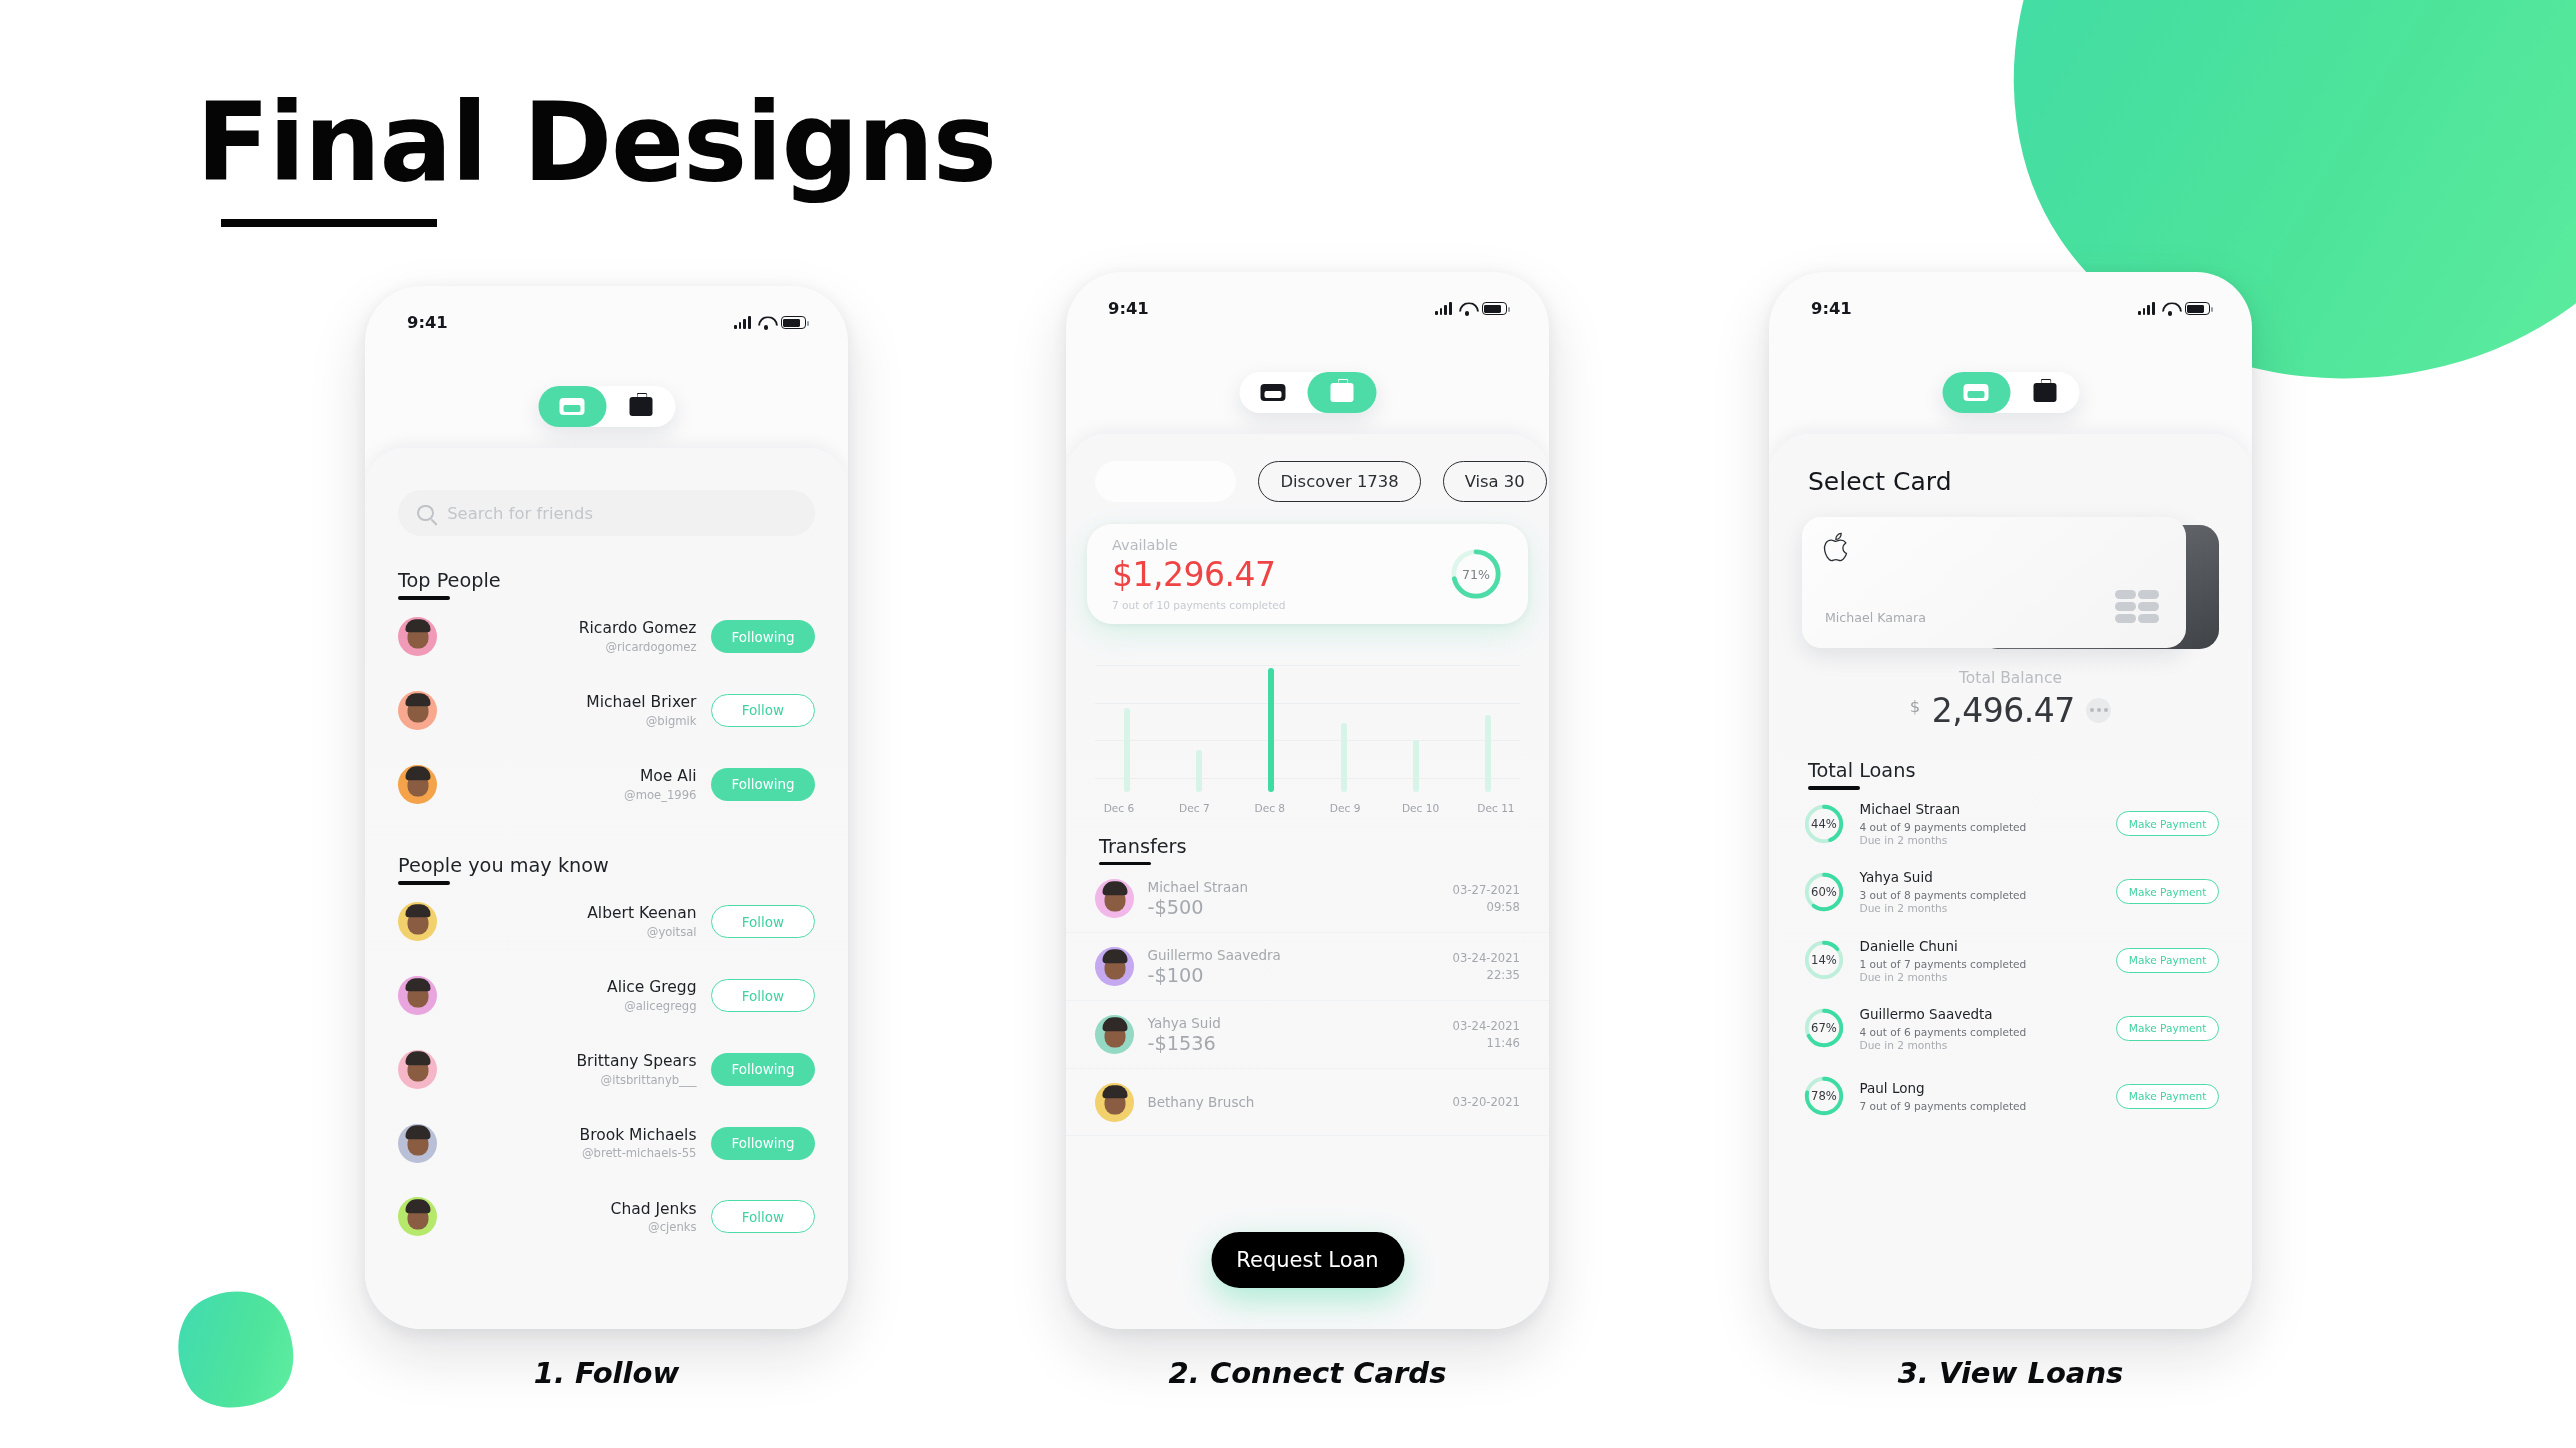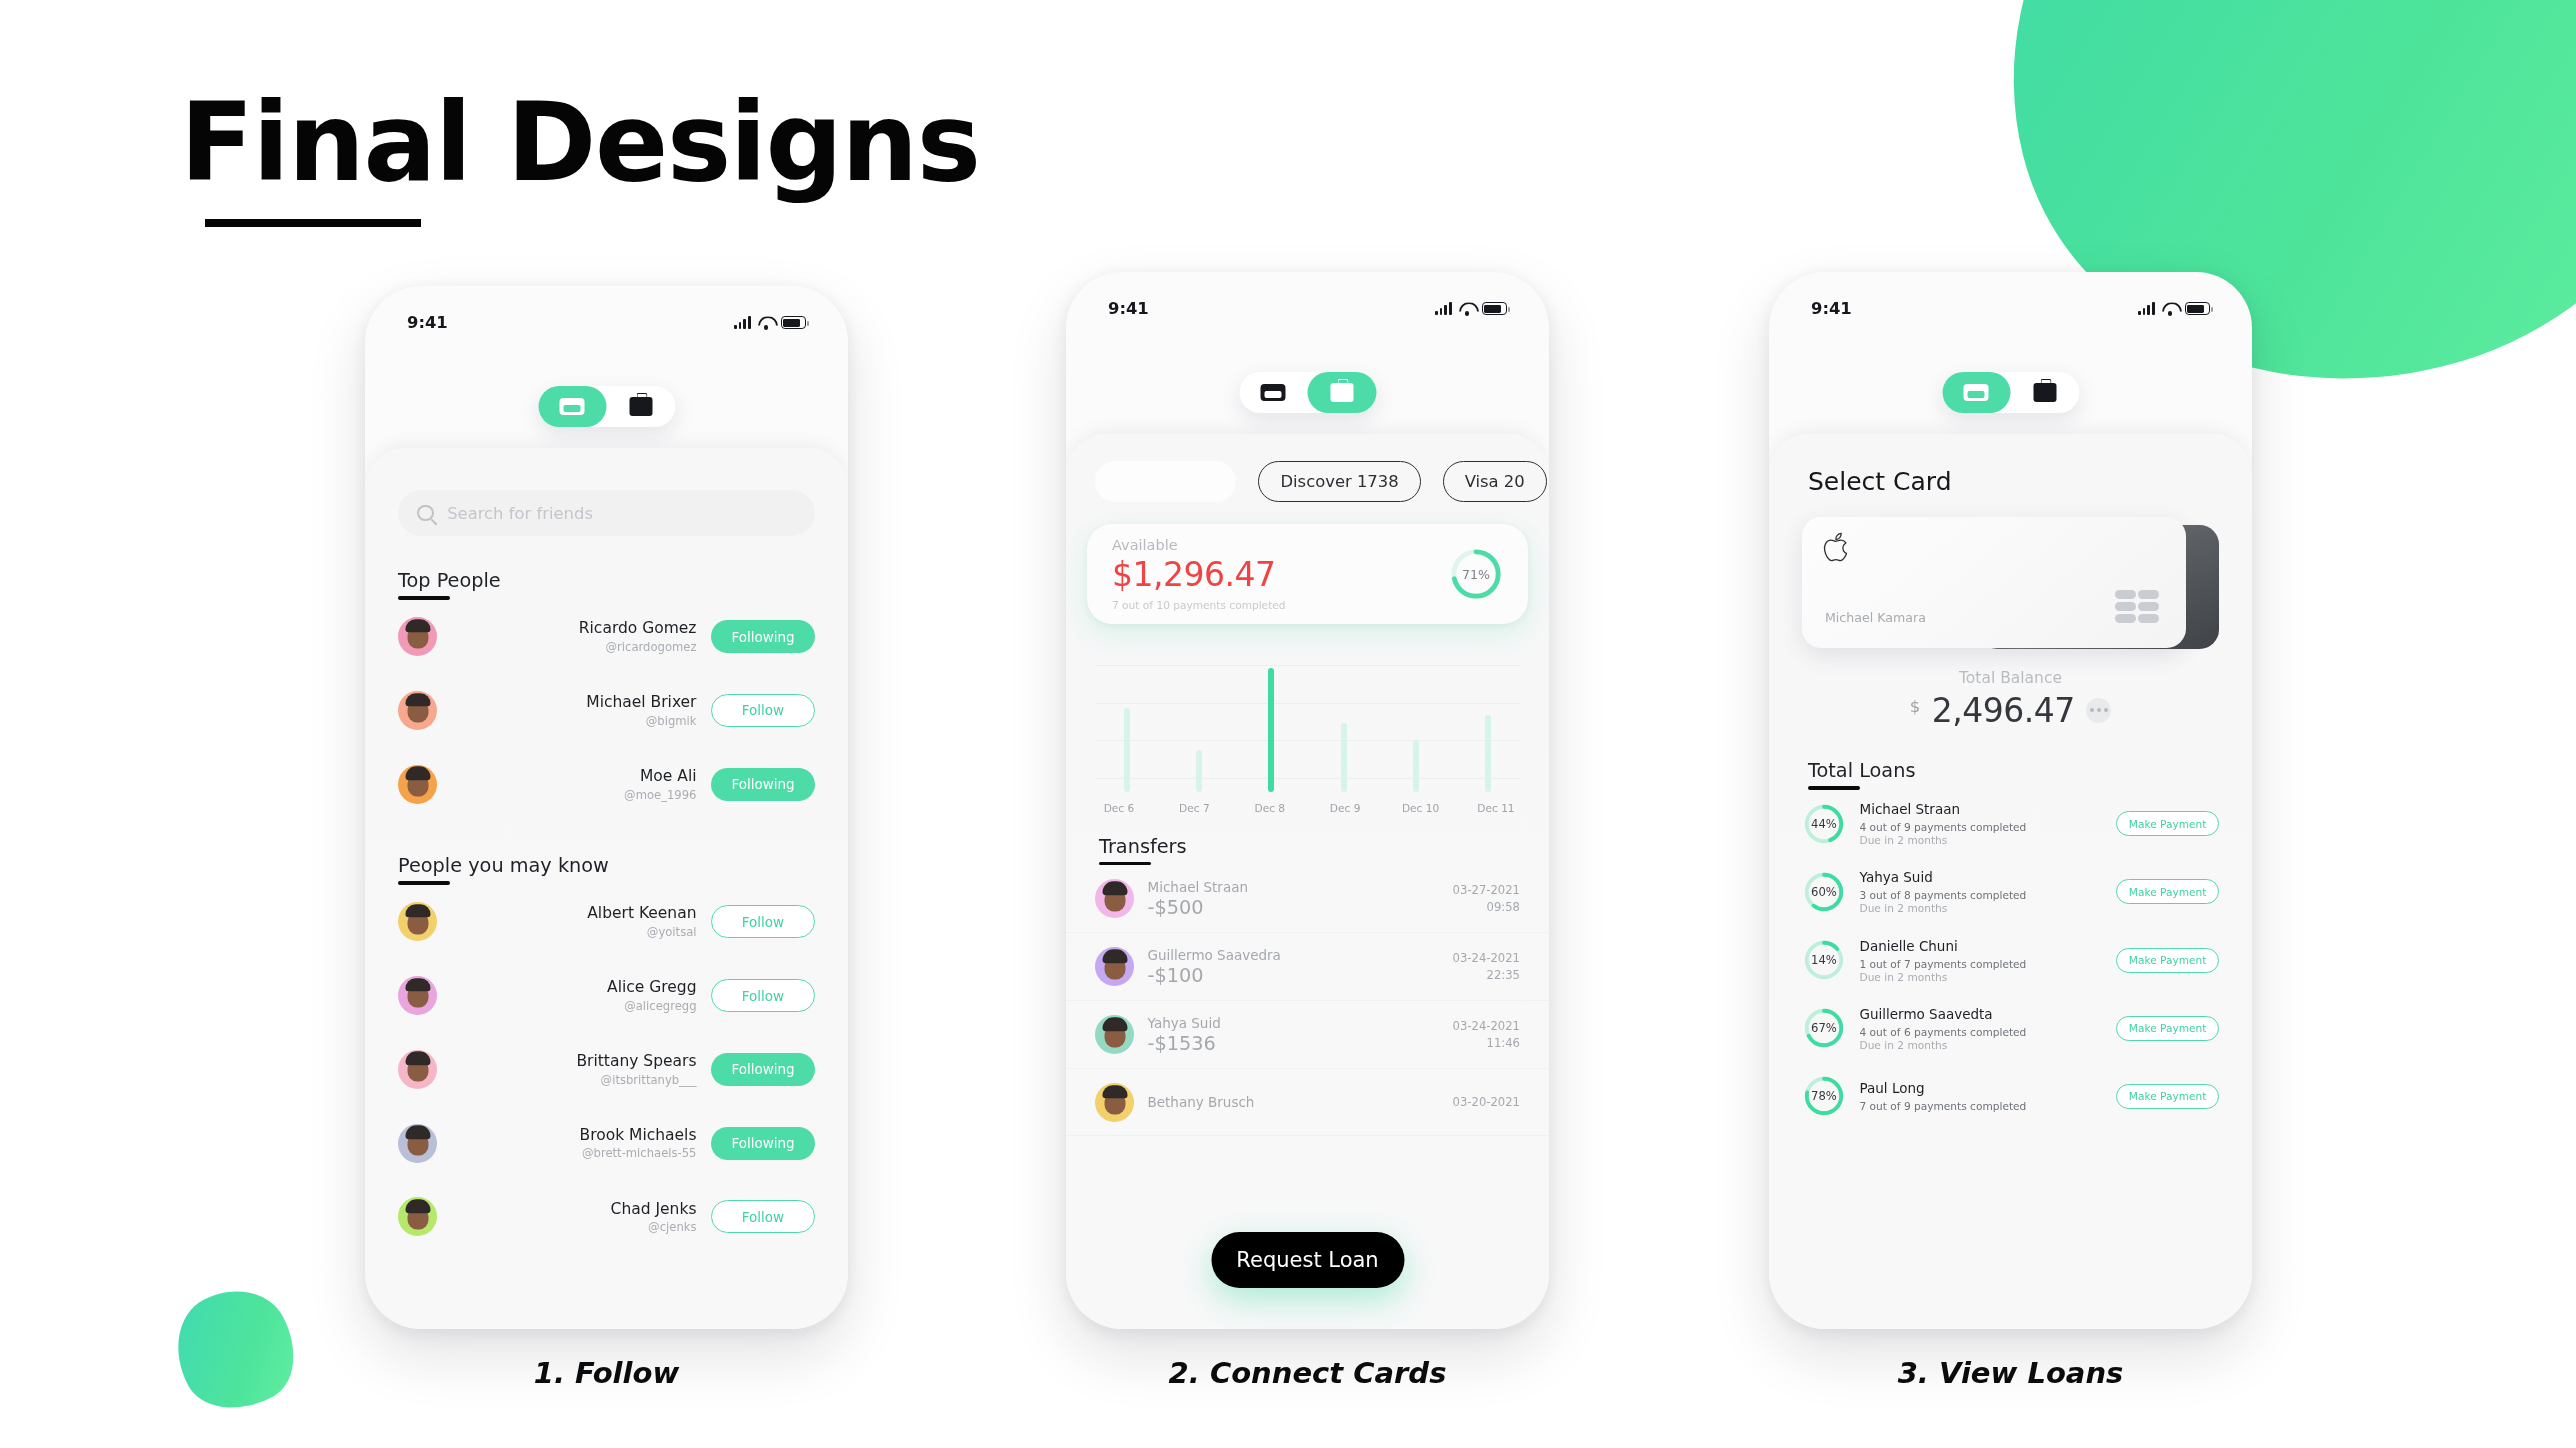--- a/index.html
+++ b/index.html
@@ -21,21 +21,21 @@
   }
   .blob-bl {
     position: absolute; left: 177px; top: 1291px;
     width: 116px; height: 118px;
     background: linear-gradient(135deg, #3fd9b4 0%, #4ee49c 60%, #63f0a2 100%);
     border-radius: 46% 54% 40% 60% / 58% 44% 56% 42%;
     transform: rotate(-28deg);
   }
 
   
-  .title-wrap { position: absolute; left: 180px; top: 89px; }
+  .title-wrap { position: absolute; left: 196px; top: 89px; }
   .title {
     font-size: 108px; font-weight: 700; letter-spacing: -1.4px;
     color: #050505; line-height: 1;
     font-family: "DejaVu Sans", sans-serif;
   }
   .title-rule {
     position: absolute; left: 25px; top: 130px;
     width: 216px; height: 7.7px; background: #050505;
   }
 
@@ -357,21 +357,21 @@
         </div>
       <div class="tg-opt active">
           <span class="ic-brief"></span>
         </div>
     </div>
 
     <div class="sheet">
       <div class="chiprow" id="p2-chips">
           <div class="chip sel">Chase 0926</div>
           <div class="chip">Discover 1738</div>
-          <div class="chip">Visa 20</div>
+          <div class="chip">Visa 30</div>
         </div>
 
       <div class="balcard">
         <div class="bal-l">
           <div class="lbl">Available</div>
           <div class="amt">$1,296.47</div>
           <div class="sub">7 out of 10 payments completed</div>
         </div>
         <div class="ring">
           <svg width="54" height="54" viewBox="0 0 56 56">

